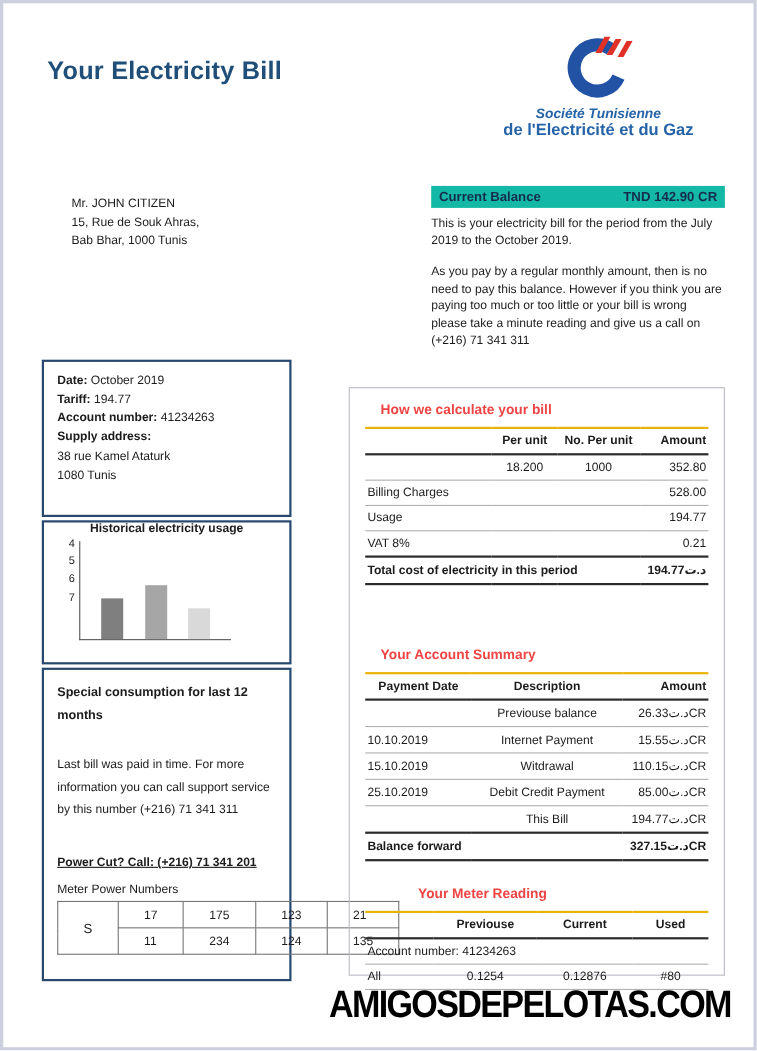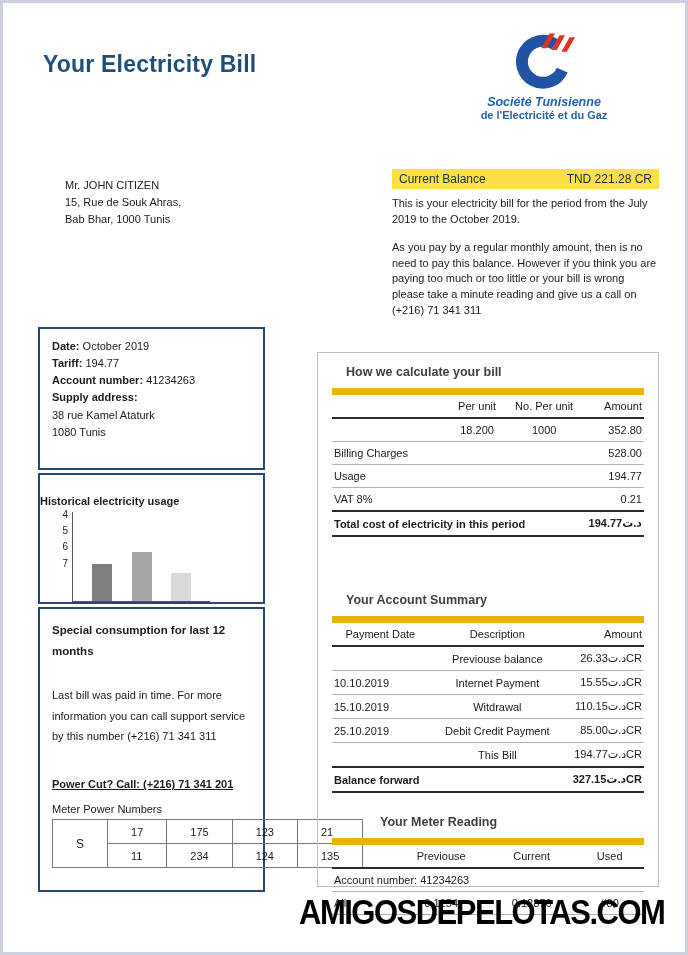--- a/index.html
+++ b/index.html
@@ -20,43 +20,43 @@
 
   
   .page-title {
     left:40px; top:48px;
     font-size:23px; font-weight:bold;
     color:#1F4E79;
     letter-spacing:0.2px;
   }
   .logo { left:452px; top:28px; width:178px; text-align:center; }
   .logo-line1 { font-size:12.5px; font-weight:bold; color:#2563A8; margin-top:2px;font-style:italic; }
-  .logo-line2 { font-size:11px; font-weight:bold; color:#2563A8; }
+  .logo-line2 { font-size:15px; font-weight:bold; color:#2563A8; }
 
   
   .customer { left:62px; top:174px; font-size:11px; line-height:1.55; }
 
   
   .balance { left:389px; top:166px; width:267px; }
   .balance-header {
     display:flex; justify-content:space-between; align-items:center;
-    background:#fde047; color:#152C4E;
-    font-size:12px; font-weight:normal;
+    background:#14b8a6; color:#152C4E;
+    font-size:12px; font-weight:bold;
     padding:3px 7px;
   }
   .balance p { font-size:11px; line-height:1.42; margin-top:7px; }
   .balance p.note { margin-top:13px; }
 
   
   .navy-box { border:2px solid #27486F; background:#fff; }
   .info-box { left:35px; top:324px; width:227px; height:143px; padding:9px 12px; font-size:11px; line-height:1.56; }
   .info-line .lbl { font-weight:bold; }
 
   .chart-box { left:35px; top:470px; width:227px; height:131px; }
-  .chart-title { text-align:left; font-size:11px; font-weight:bold; margin-top:20px; }
+  .chart-title { text-align:center; font-size:11px; font-weight:bold; margin-top:0; }
   .chart-wrap { display:flex; margin:5px 0 0 16px; }
   .y-rail { position:relative; width:16px; height:90px; font-size:10px; color:#222; }
   .yt { position:absolute; right:4px; }
   .plot {
     width:138px; height:90px;
     border-left:1px solid #555; border-bottom:1px solid #555;
     display:flex; align-items:flex-end; justify-content:space-evenly;
   }
   .bar { width:20px; background:#999; }
 
@@ -64,28 +64,28 @@
   .special-heading { font-weight:bold; font-size:11.5px; line-height:1.8; max-width:200px; }
   .special-para { margin-top:24px; line-height:1.85; }
   .power-cut { margin-top:32px; font-weight:bold;text-decoration:underline; }
   .meter-numbers-label { margin-top:13px; }
   .mpn-table { border-collapse:collapse; margin-top:4px; font-size:11px; }
   .mpn-table td { border:1px solid #777; padding:3px 23px; height:24px; min-width:44px; }
   .mpn-table td.corner { min-width:20px; font-size:12px; }
 
   
   .right-col { left:314px; top:349px; width:342px; height:535px; border:1px solid #b9bac2; padding:10px 14px 0; }
-  .sec-title { font-size:12.5px; font-weight:bold; color:#404040; margin:2px 0 9px 2px;padding-left:12px; }
+  .sec-title { font-size:12.5px; font-weight:bold; color:#ef4444; margin:2px 0 9px 2px;padding-left:12px; }
   .sec-title.mt1 { margin-top:56px; }
   .sec-title.mt2 { margin-top:22px;margin-left:36px; }
 
   table.tbl { width:100%; border-collapse:collapse; font-size:11px; }
   table.tbl th {
-    padding:5px 2px; font-weight:normal;
-    border-top:7px solid #eab308; border-bottom:2px solid #2b2b2b;
+    padding:5px 2px; font-weight:bold;
+    border-top:2px solid #eab308; border-bottom:2px solid #2b2b2b;
     text-align:center;
   }
   table.tbl td { padding:5px 2px; border-bottom:1px solid #b0b0b0; }
   table.tbl .c { text-align:center; }
   table.tbl .r { text-align:right; }
   table.tbl .b { font-weight:bold; }
   table.tbl tr.dark-row td { border-top:2px solid #2b2b2b; border-bottom:2px solid #2b2b2b; }
 
   
   .watermark {
@@ -119,21 +119,21 @@
 
   <div class="abs customer">
     <div>Mr. JOHN CITIZEN</div>
     <div>15, Rue de Souk Ahras,</div>
     <div>Bab Bhar, 1000 Tunis</div>
   </div>
 
   <div class="abs balance">
     <div class="balance-header">
       <span>Current Balance</span>
-      <span>TND 221.28 CR</span>
+      <span>TND 142.90 CR</span>
     </div>
     <p>This is your electricity bill for the period from the July 2019 to the October 2019.</p>
     <p class="note">As you pay by a regular monthly amount, then is no need to pay this balance. However if you think you are paying too much or too little or your bill is wrong please take a minute reading and give us a call on (+216) 71 341 311</p>
   </div>
 
   <div class="abs navy-box info-box">
     <div class="info-line"><span class="lbl">Date:</span> <span>October 2019</span></div>
     <div class="info-line"><span class="lbl">Tariff:</span> <span>194.77</span></div>
     <div class="info-line"><span class="lbl">Account number:</span> <span>41234263</span></div>
     <div class="info-line"><span class="lbl">Supply address:</span> <span></span></div>

